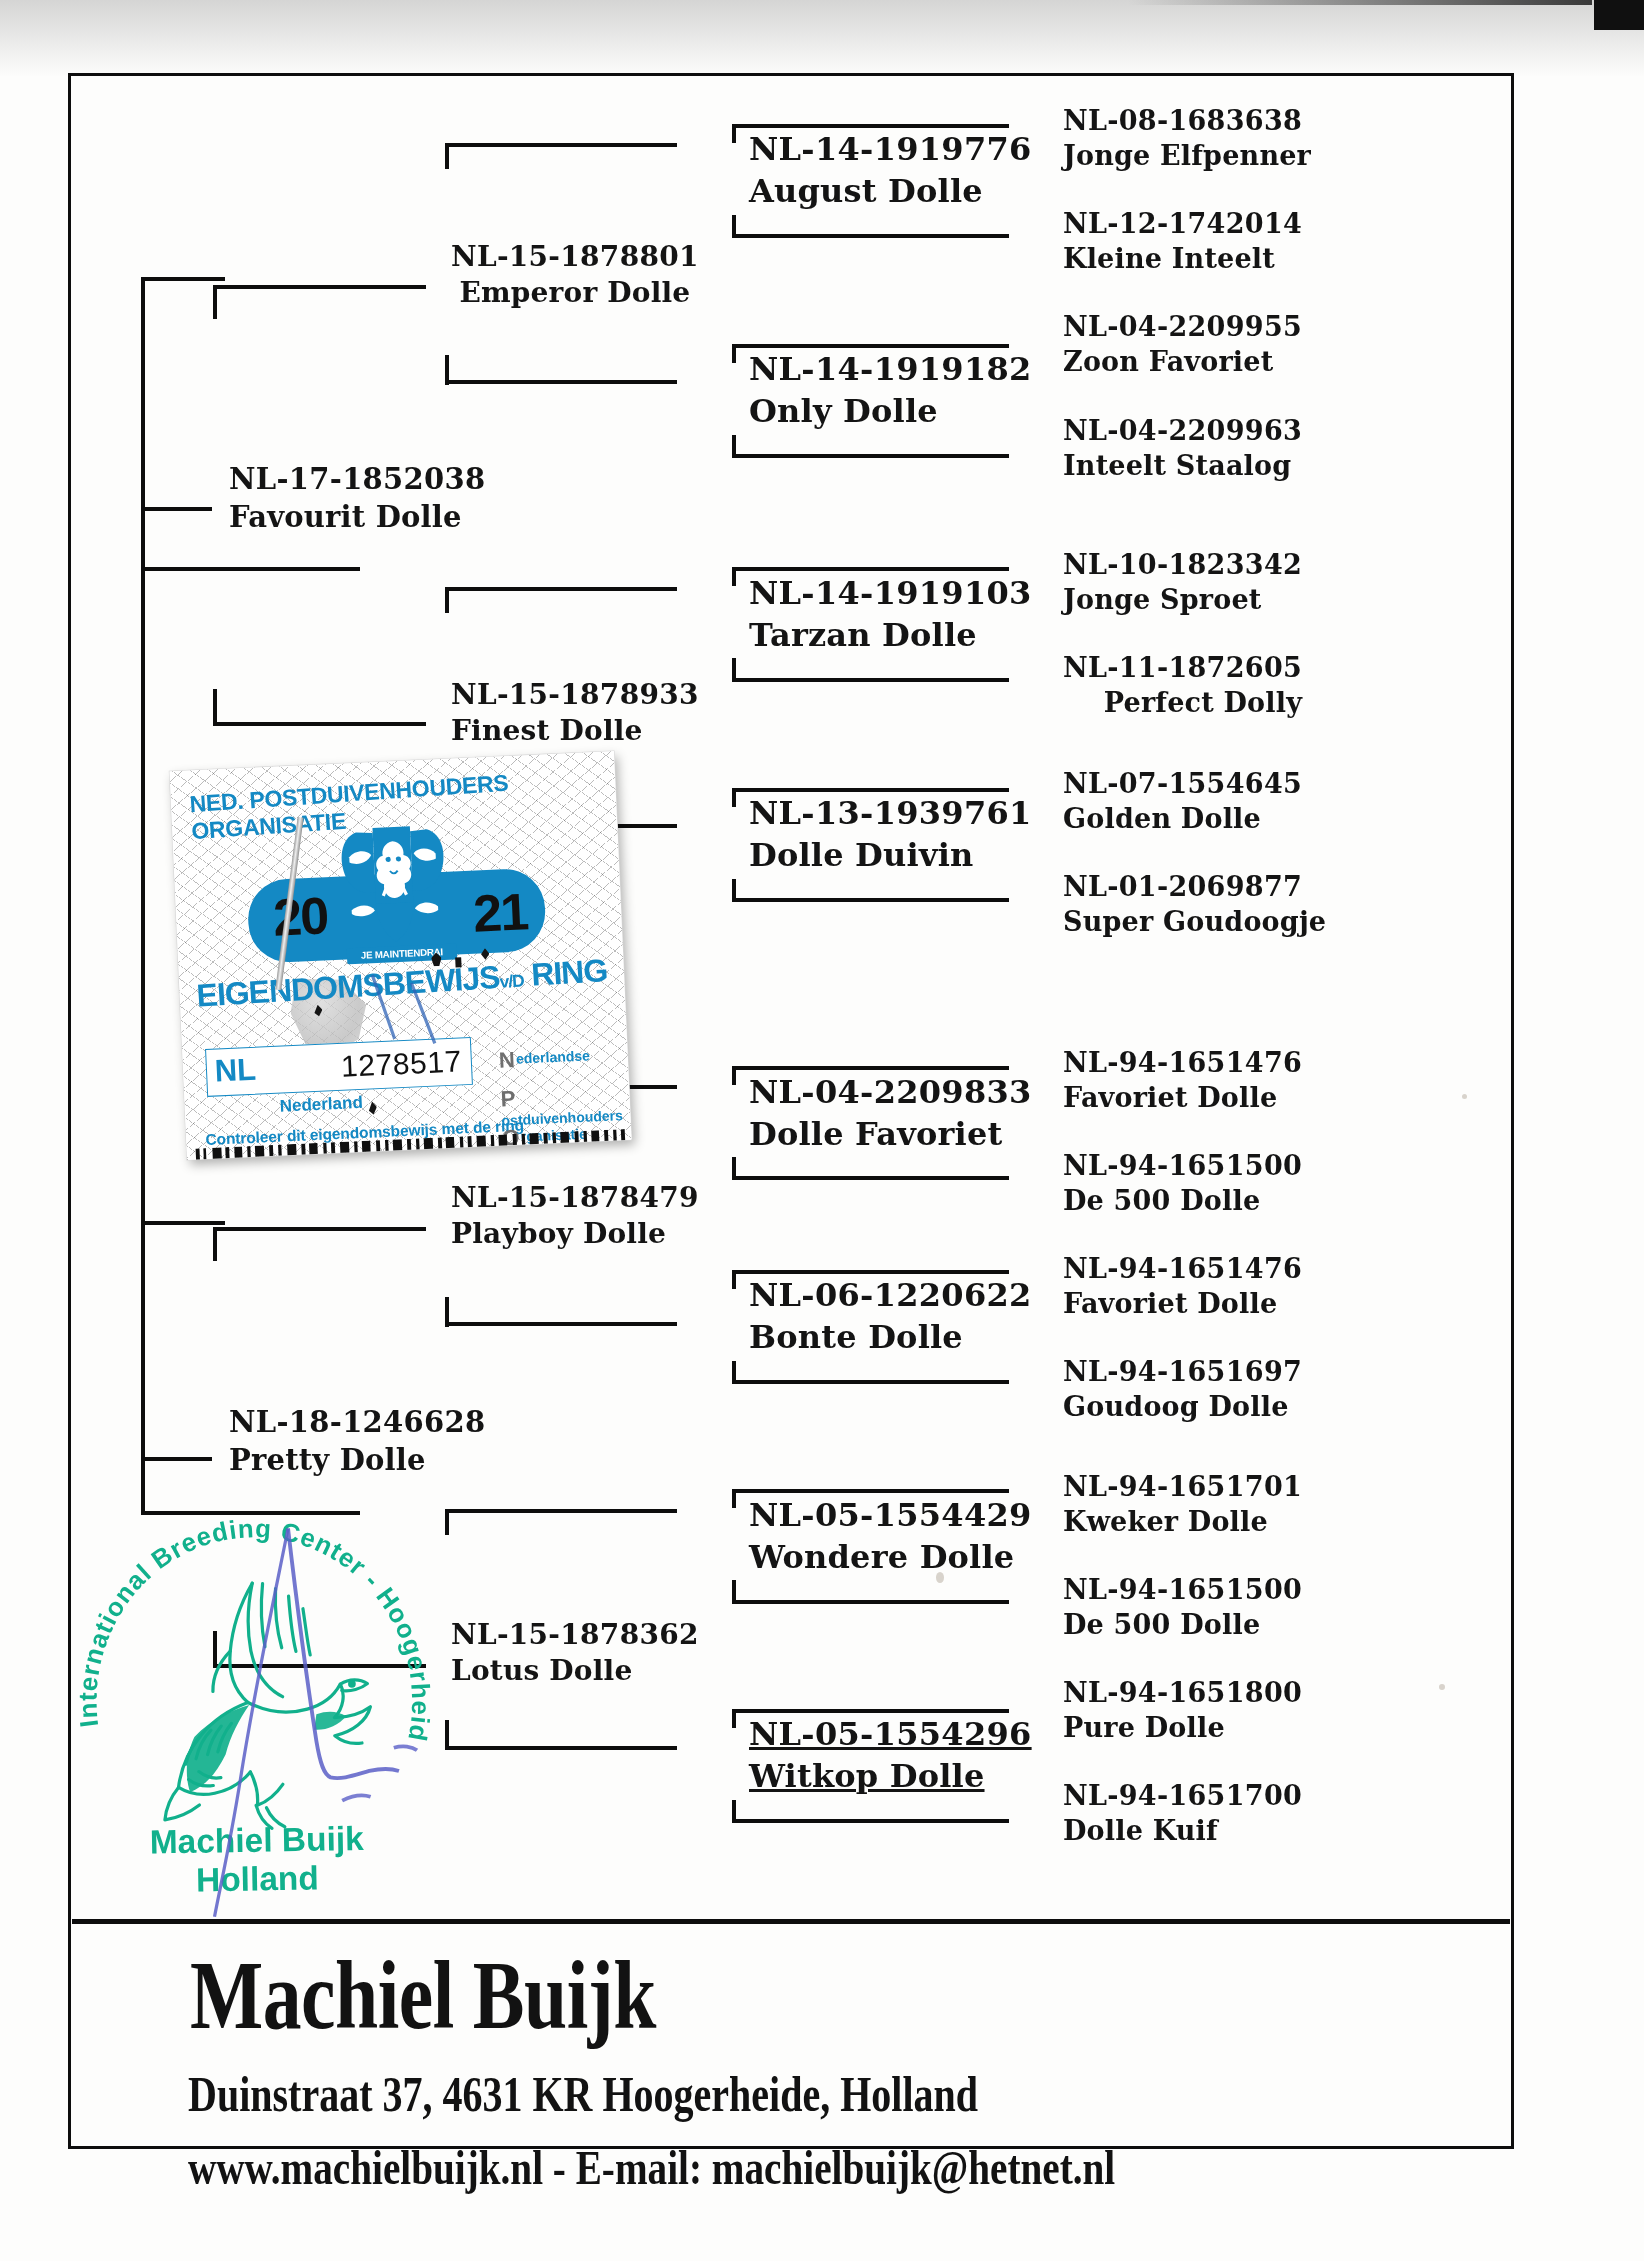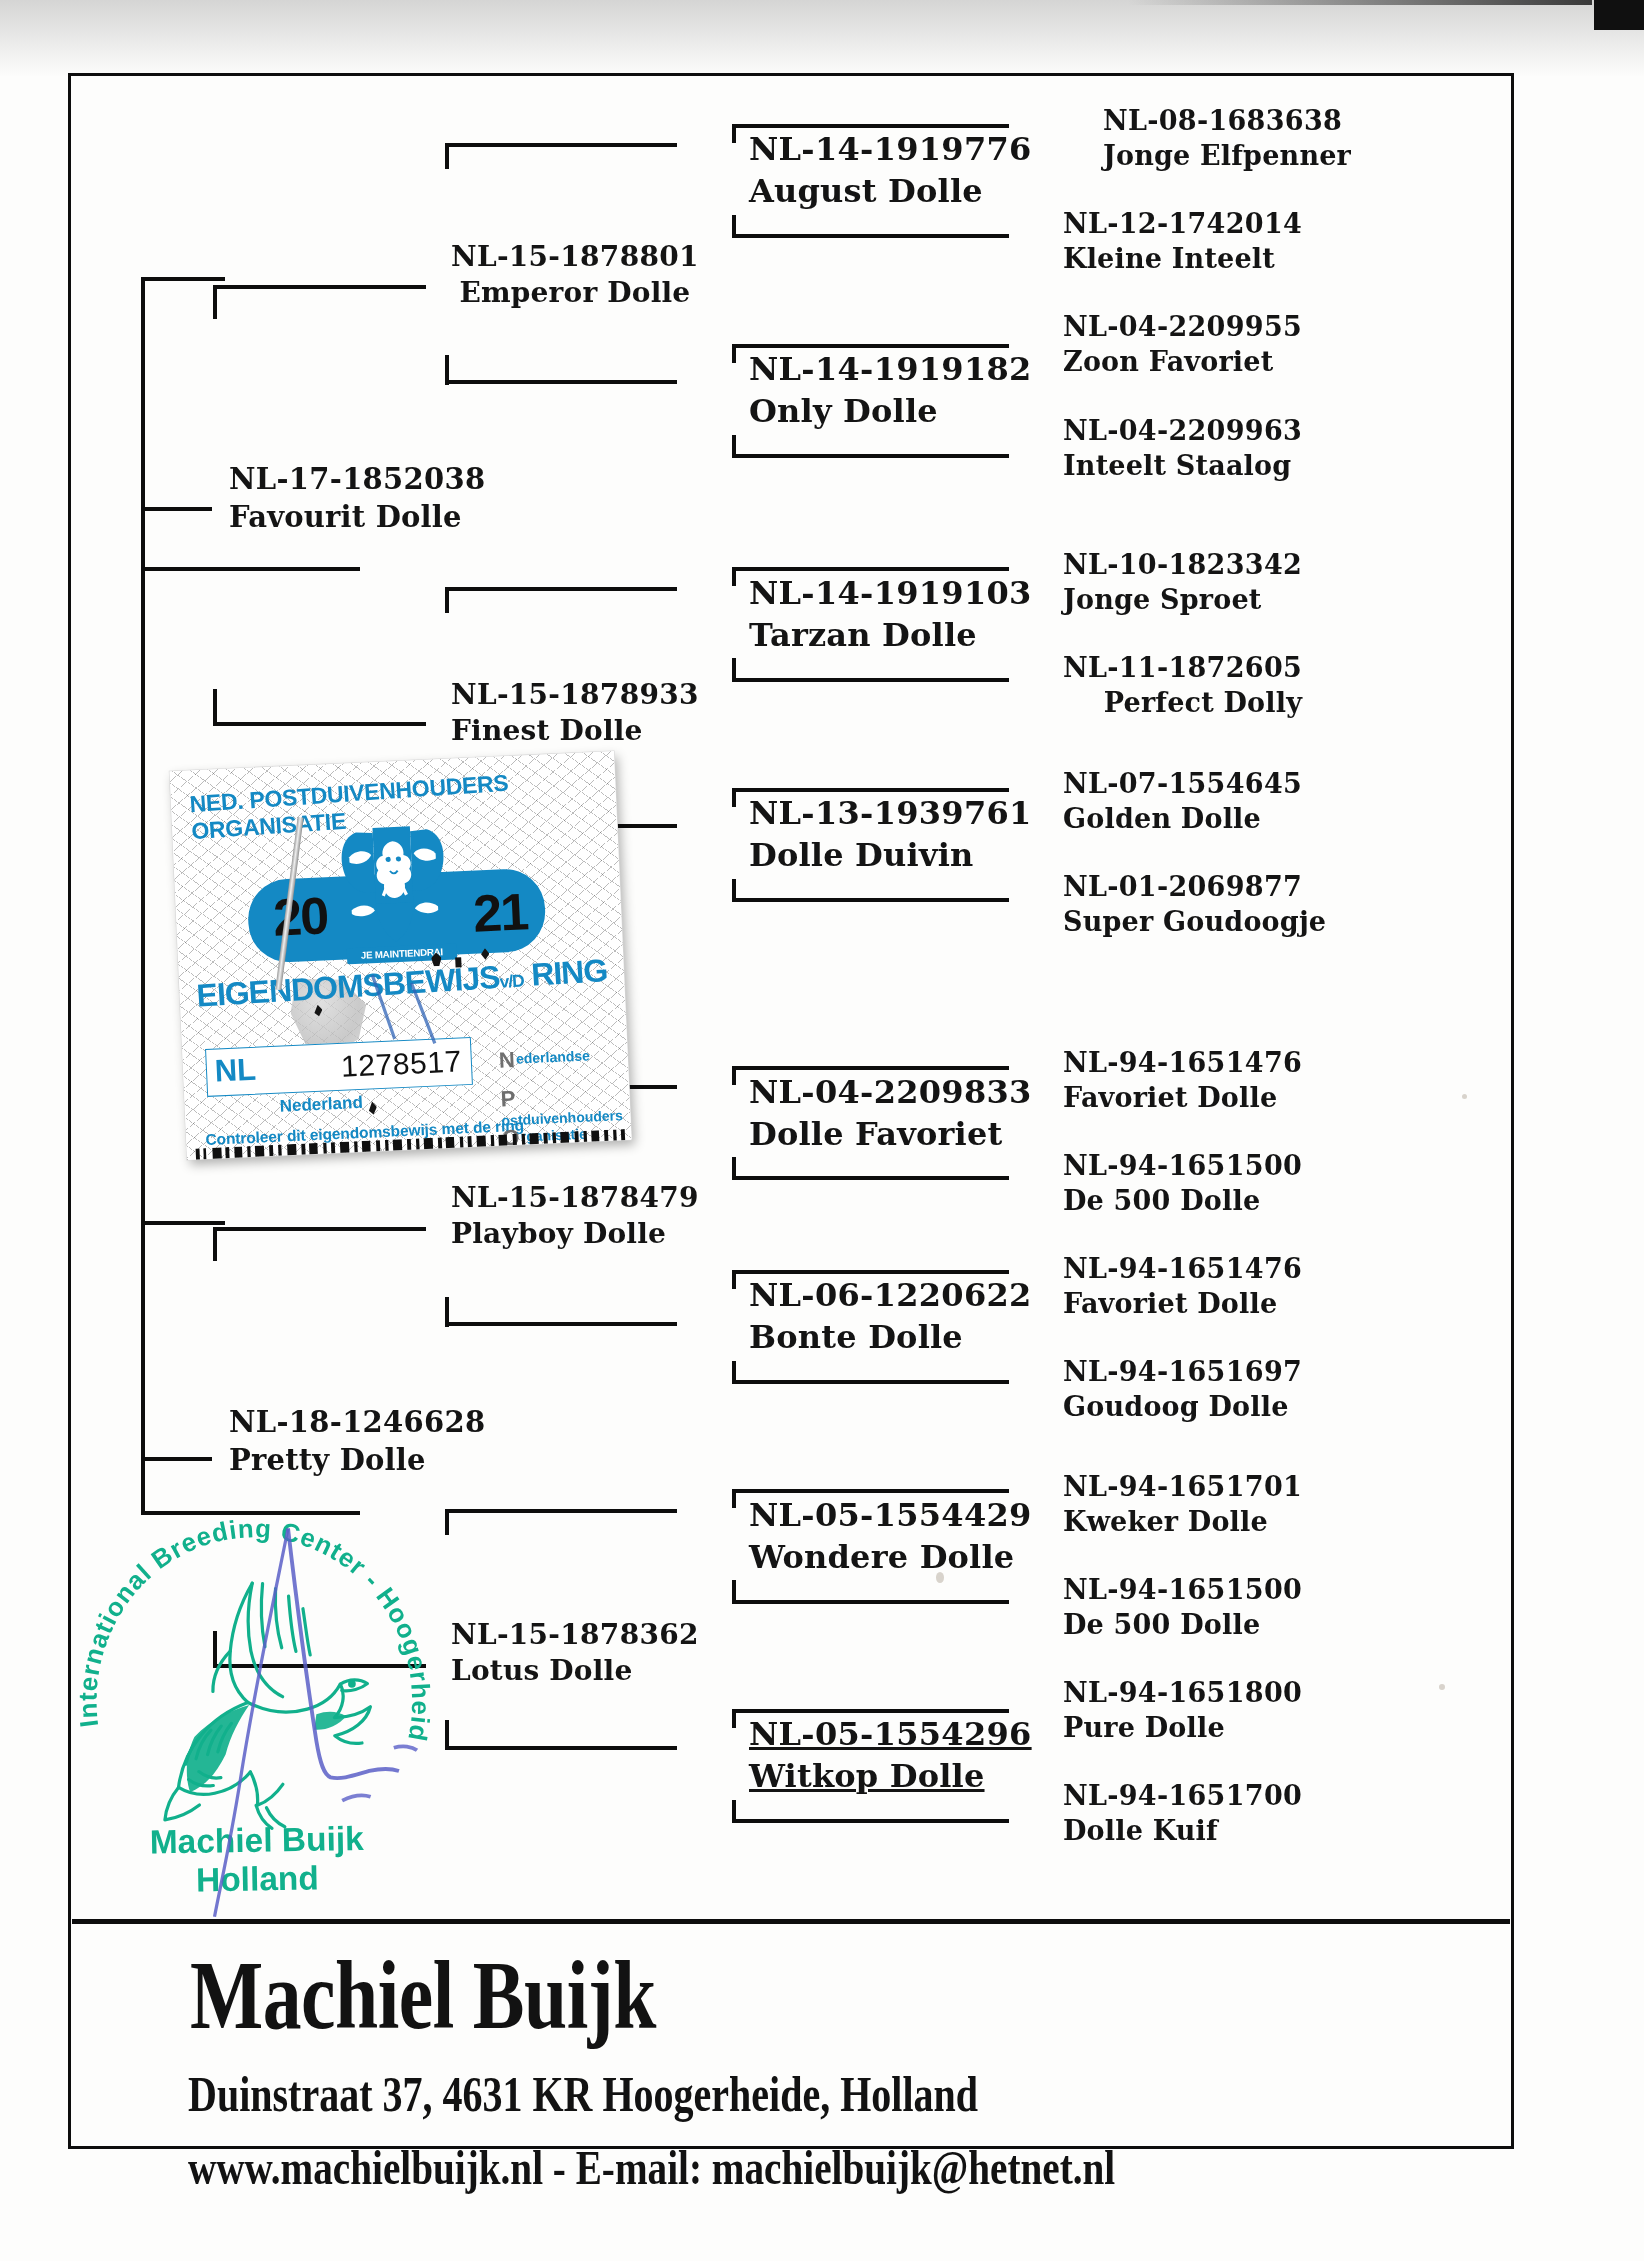--- a/index.html
+++ b/index.html
@@ -243,21 +243,21 @@
 </div>
 <div class="entry g3" style="left:749px;top:1495px;">
   <span class="id">NL-05-1554429</span>
   <span class="nm">Wondere Dolle</span>
 </div>
 <div class="entry g3" style="left:749px;top:1714px;text-decoration:underline;">
   <span class="id">NL-05-1554296</span>
   <span class="nm">Witkop Dolle</span>
 </div>
 
-<div class="entry g4" style="left:1063px;top:103px;margin-left:40px;">
+<div class="entry g4" style="left:1063px;top:103px;">
   <span class="id">NL-08-1683638</span>
   <span class="nm">Jonge Elfpenner</span>
 </div>
 <div class="entry g4" style="left:1063px;top:206px;">
   <span class="id">NL-12-1742014</span>
   <span class="nm">Kleine Inteelt</span>
 </div>
 <div class="entry g4" style="left:1063px;top:309px;">
   <span class="id">NL-04-2209955</span>
   <span class="nm">Zoon Favoriet</span>

